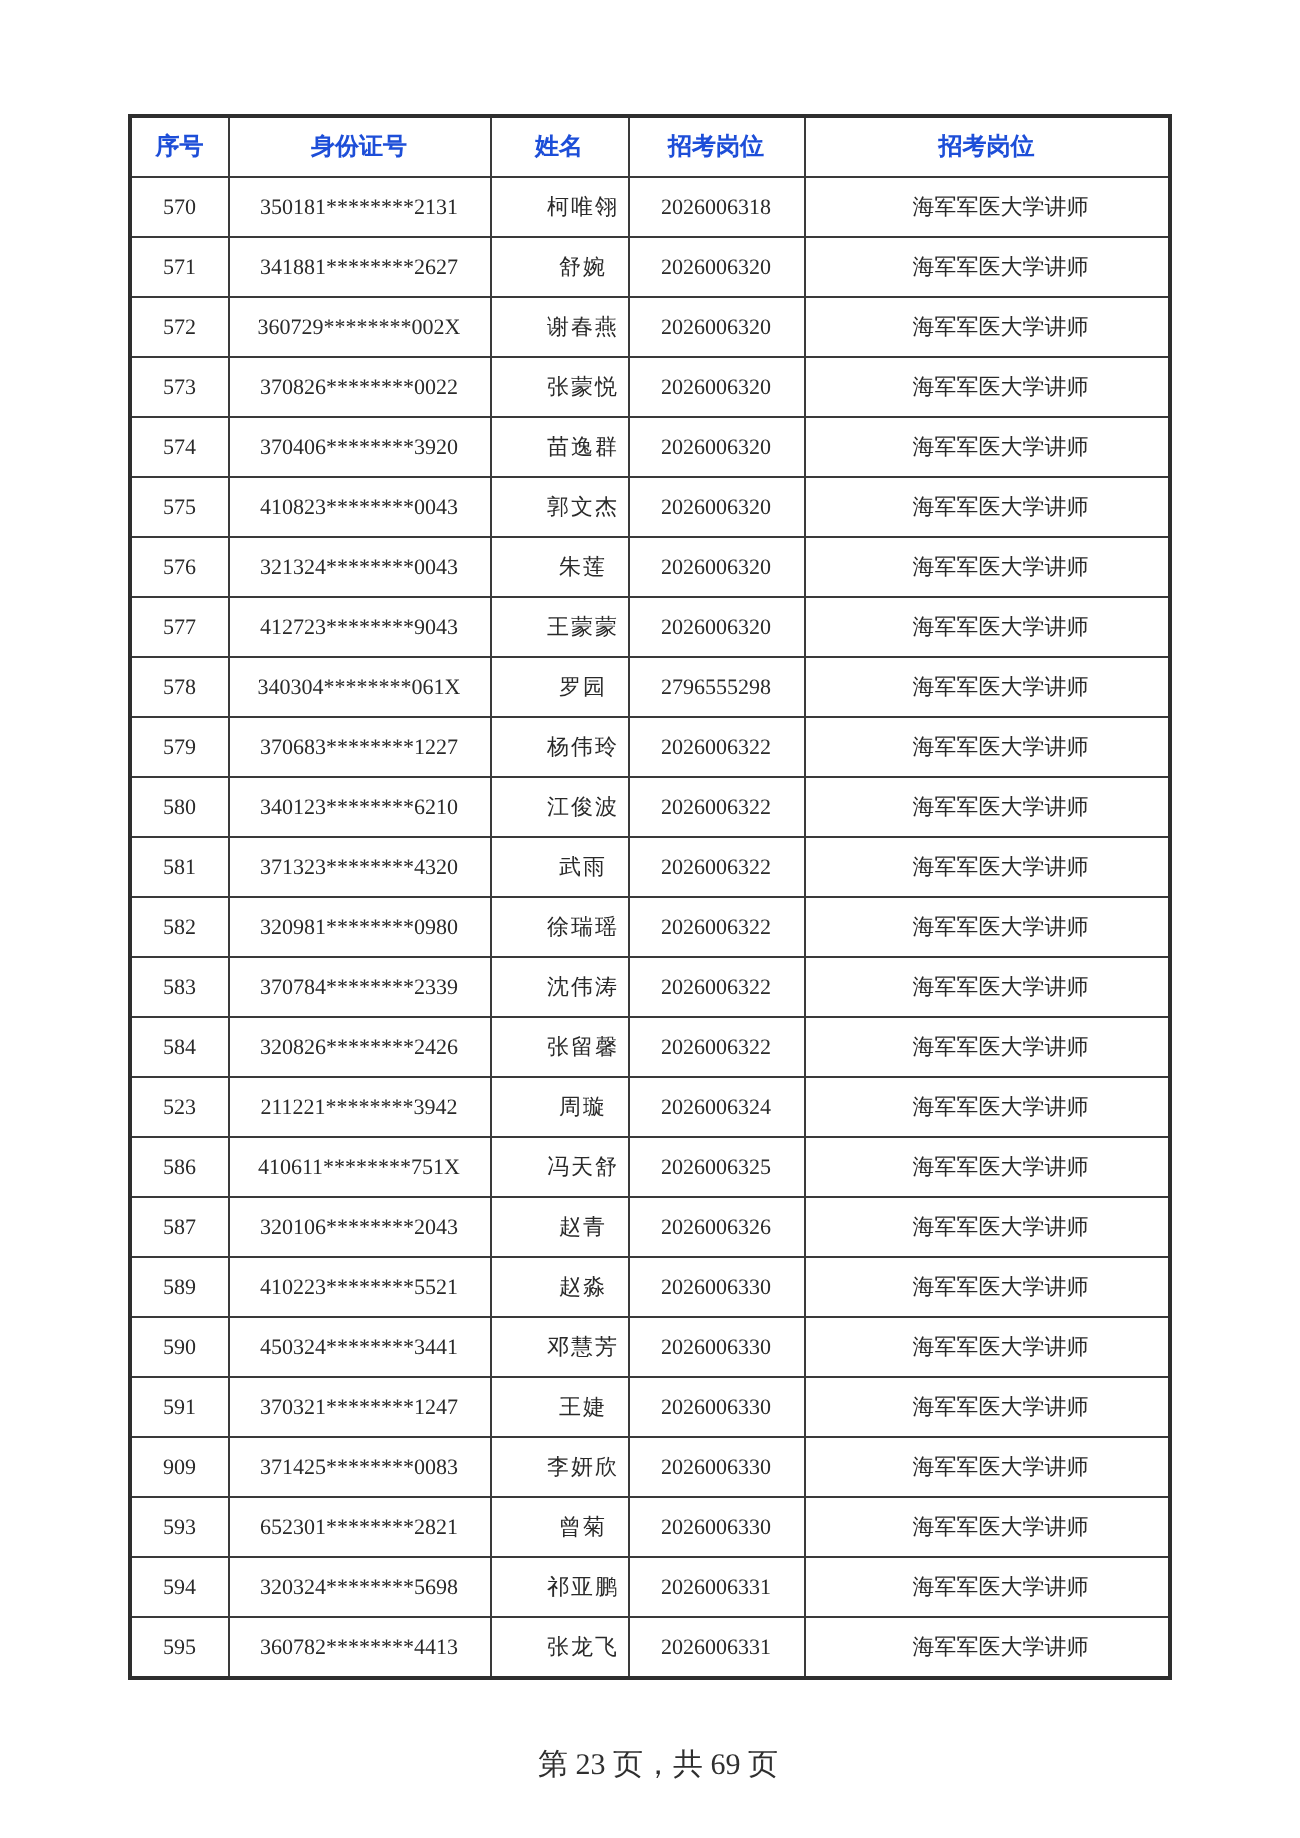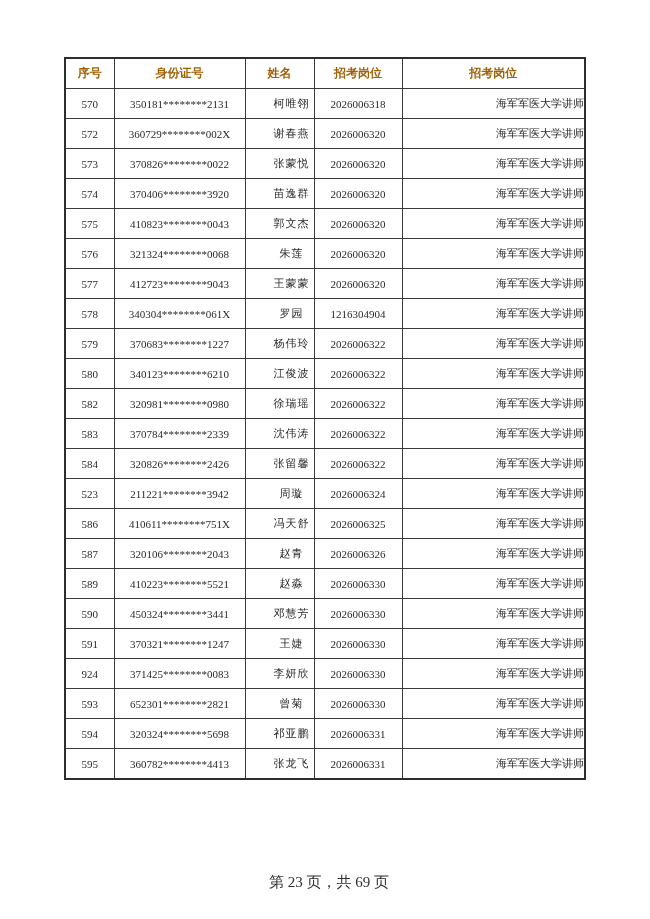--- a/index.html
+++ b/index.html
@@ -37,24 +37,24 @@
     text-align: center;
     vertical-align: middle;
     font-size: 11px;
     color: #2a2a2a;
     overflow: hidden;
     white-space: nowrap;
   }
   th {
     font-size: 12px;
     font-weight: bold;
-    color: #a16207;
+    color: #1d4ed8;
   }
   td.col-left {
-    text-align: right;
+    text-align: center;
     padding-left: 14px;
   }
   td.name-cell {
     letter-spacing: 1px;
     padding-left: 24px;
   }
   .page-footer {
     position: absolute;
     left: 4px;
     top: 873px;
@@ -87,20 +87,27 @@
     </thead>
     <tbody>
         <tr>
           <td>570</td>
           <td>350181********2131</td>
           <td class="name-cell">柯唯翎</td>
           <td>2026006318</td>
           <td class="col-left">海军军医大学讲师</td>
         </tr>
         <tr>
+          <td>571</td>
+          <td>341881********2627</td>
+          <td class="name-cell">舒婉</td>
+          <td>2026006320</td>
+          <td class="col-left">海军军医大学讲师</td>
+        </tr>
+        <tr>
           <td>572</td>
           <td>360729********002X</td>
           <td class="name-cell">谢春燕</td>
           <td>2026006320</td>
           <td class="col-left">海军军医大学讲师</td>
         </tr>
         <tr>
           <td>573</td>
           <td>370826********0022</td>
           <td class="name-cell">张蒙悦</td>
@@ -116,50 +123,57 @@
         </tr>
         <tr>
           <td>575</td>
           <td>410823********0043</td>
           <td class="name-cell">郭文杰</td>
           <td>2026006320</td>
           <td class="col-left">海军军医大学讲师</td>
         </tr>
         <tr>
           <td>576</td>
-          <td>321324********0068</td>
+          <td>321324********0043</td>
           <td class="name-cell">朱莲</td>
           <td>2026006320</td>
           <td class="col-left">海军军医大学讲师</td>
         </tr>
         <tr>
           <td>577</td>
           <td>412723********9043</td>
           <td class="name-cell">王蒙蒙</td>
           <td>2026006320</td>
           <td class="col-left">海军军医大学讲师</td>
         </tr>
         <tr>
           <td>578</td>
           <td>340304********061X</td>
           <td class="name-cell">罗园</td>
-          <td>1216304904</td>
+          <td>2796555298</td>
           <td class="col-left">海军军医大学讲师</td>
         </tr>
         <tr>
           <td>579</td>
           <td>370683********1227</td>
           <td class="name-cell">杨伟玲</td>
           <td>2026006322</td>
           <td class="col-left">海军军医大学讲师</td>
         </tr>
         <tr>
           <td>580</td>
           <td>340123********6210</td>
           <td class="name-cell">江俊波</td>
+          <td>2026006322</td>
+          <td class="col-left">海军军医大学讲师</td>
+        </tr>
+        <tr>
+          <td>581</td>
+          <td>371323********4320</td>
+          <td class="name-cell">武雨</td>
           <td>2026006322</td>
           <td class="col-left">海军军医大学讲师</td>
         </tr>
         <tr>
           <td>582</td>
           <td>320981********0980</td>
           <td class="name-cell">徐瑞瑶</td>
           <td>2026006322</td>
           <td class="col-left">海军军医大学讲师</td>
         </tr>
@@ -213,21 +227,21 @@
           <td class="col-left">海军军医大学讲师</td>
         </tr>
         <tr>
           <td>591</td>
           <td>370321********1247</td>
           <td class="name-cell">王婕</td>
           <td>2026006330</td>
           <td class="col-left">海军军医大学讲师</td>
         </tr>
         <tr>
-          <td>924</td>
+          <td>909</td>
           <td>371425********0083</td>
           <td class="name-cell">李妍欣</td>
           <td>2026006330</td>
           <td class="col-left">海军军医大学讲师</td>
         </tr>
         <tr>
           <td>593</td>
           <td>652301********2821</td>
           <td class="name-cell">曾菊</td>
           <td>2026006330</td>

